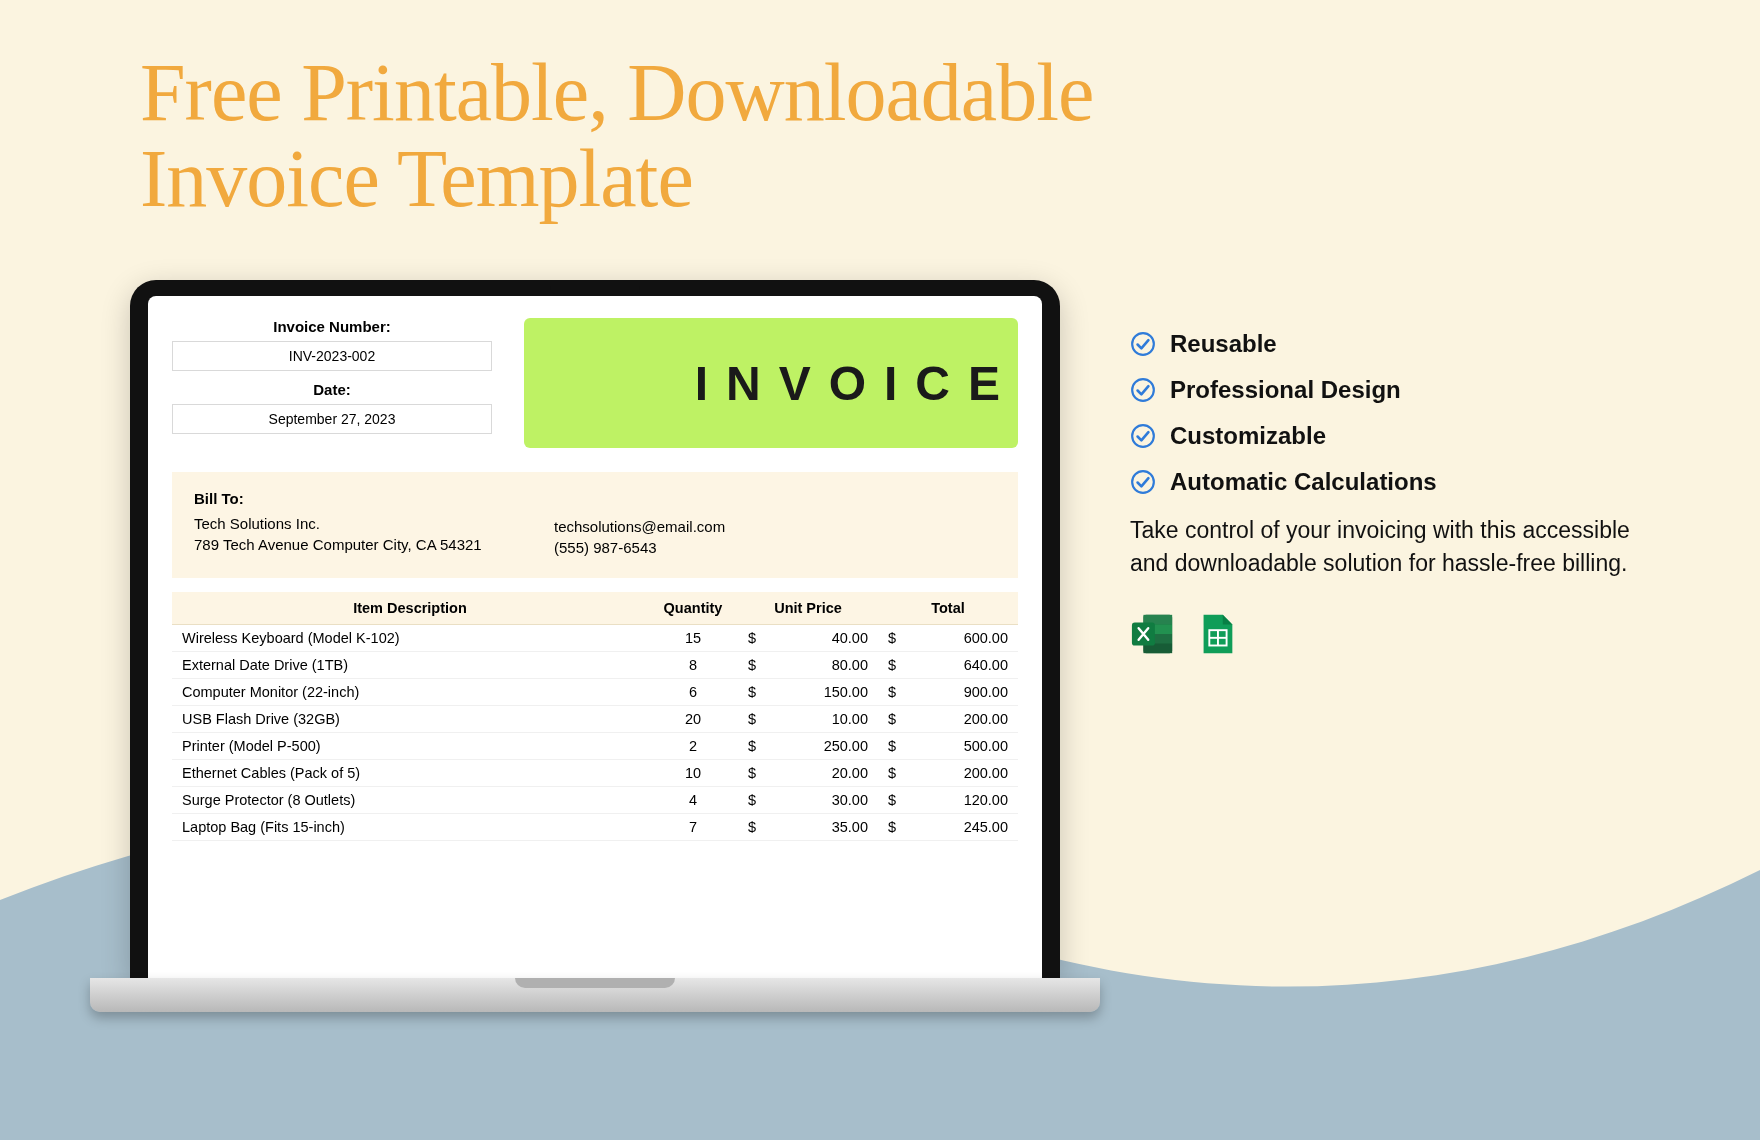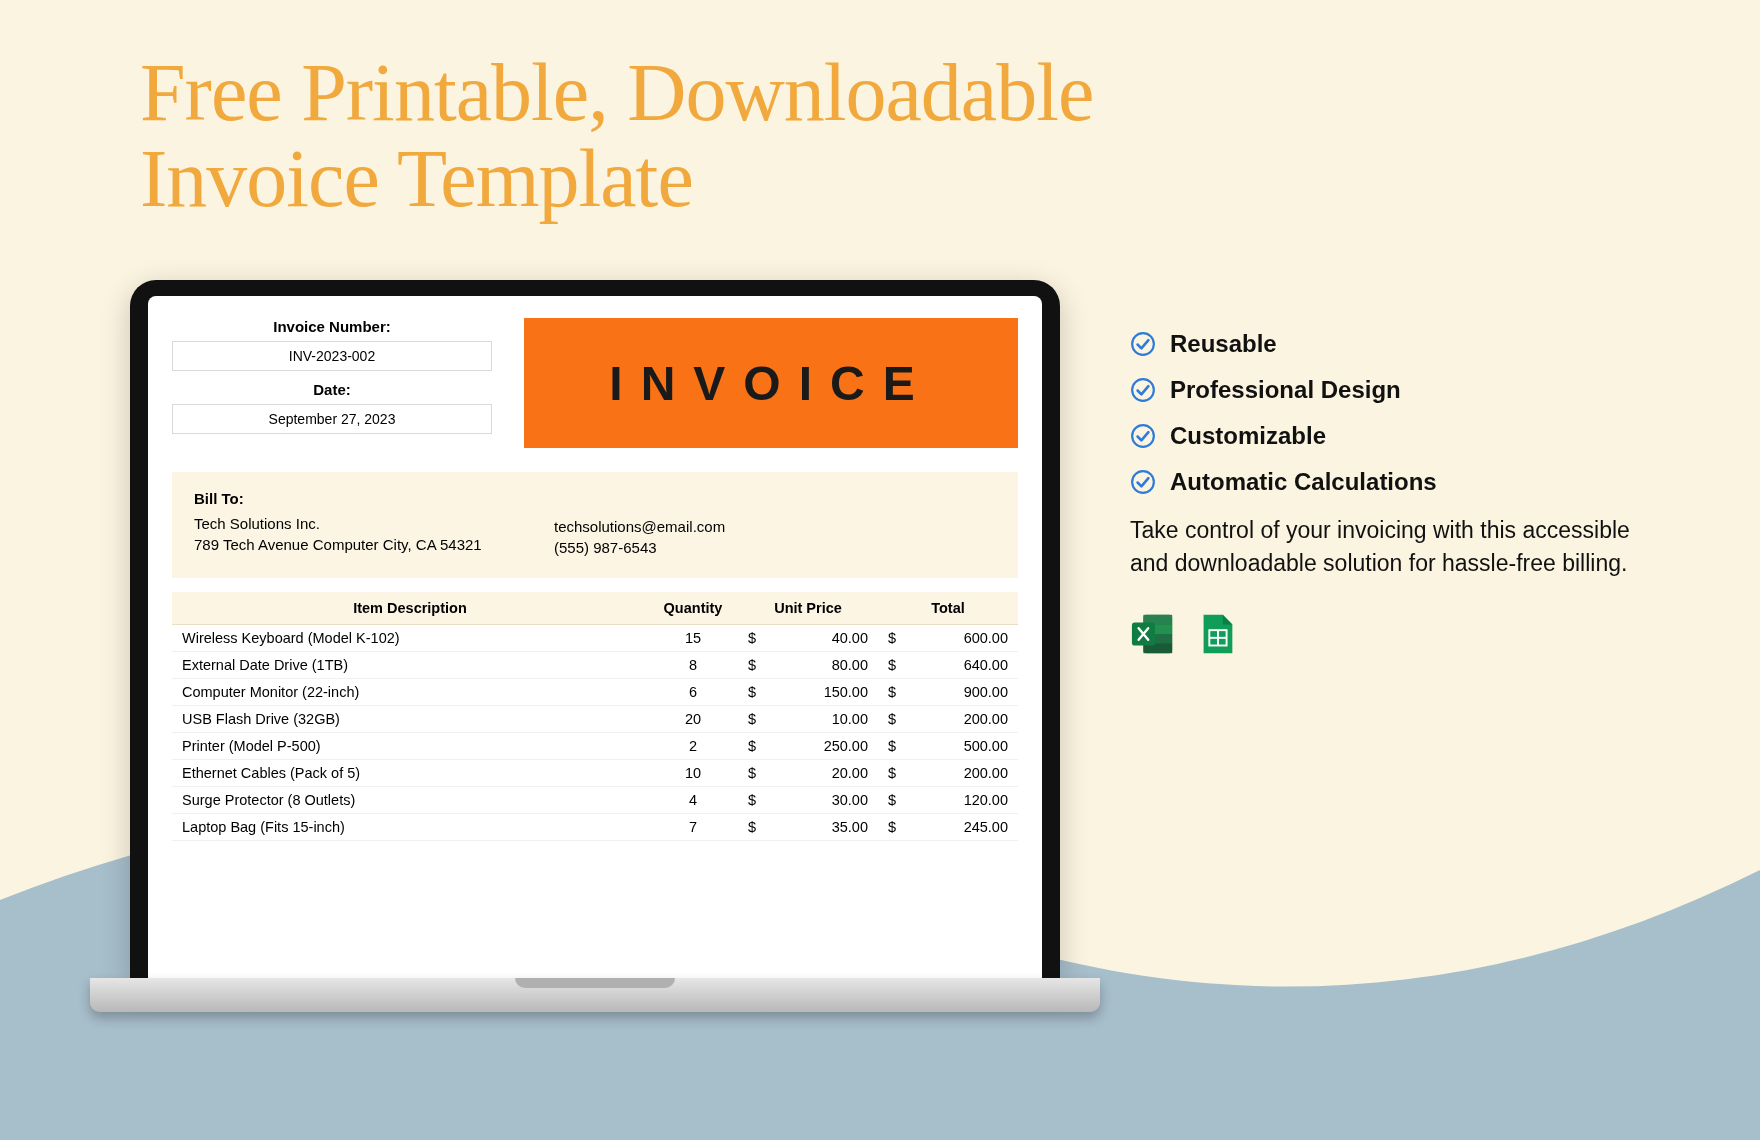--- a/index.html
+++ b/index.html
@@ -100,25 +100,26 @@
   .inv-meta-box {
     border: 1px solid #d9d9d9;
     padding: 6px 8px;
     text-align: center;
     font-size: 14px;
     margin-bottom: 10px;
     background: #fff;
   }
   .inv-title-box {
     flex: 1;
-    background: #f97316;
+    background: #bef264;
     display: flex;
     align-items: center;
-    justify-content: center;
+    justify-content: flex-end;
     height: 130px;
+    border-radius: 6px;
   }
   .inv-title-box span {
     font-family: Arial, sans-serif;
     font-weight: 900;
     font-size: 48px;
     letter-spacing: 18px;
     color: #1a1a1a;
   }
   .billto {
     margin: 14px 24px 0 24px;

